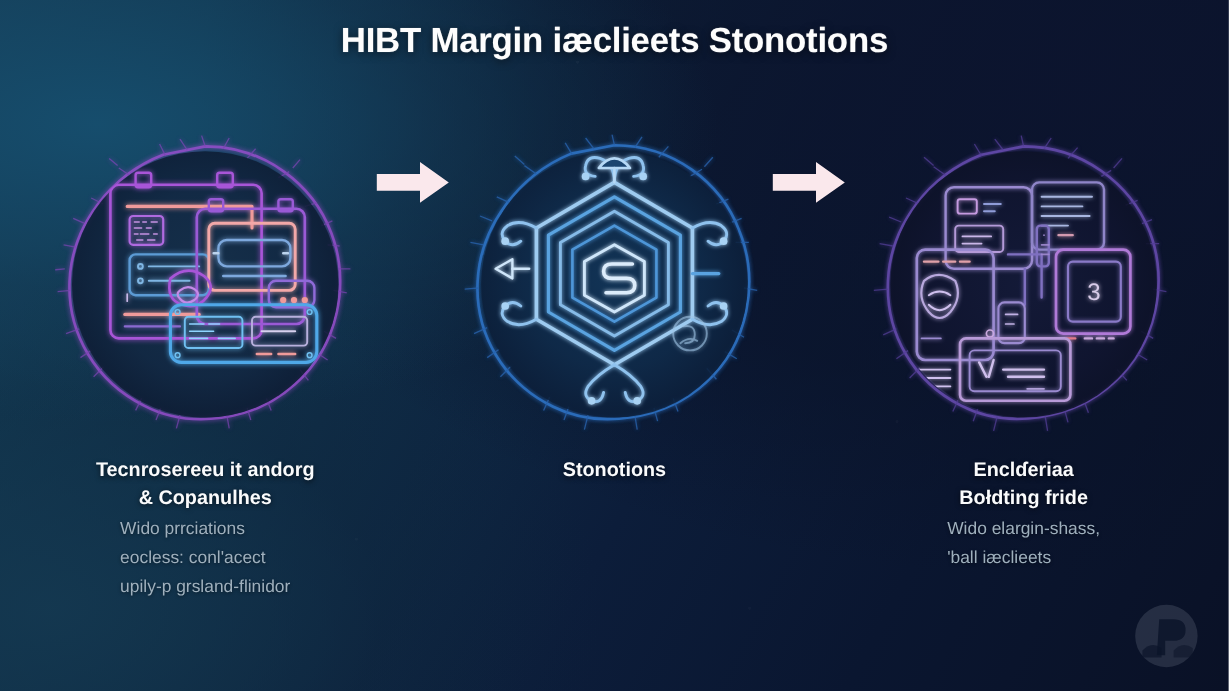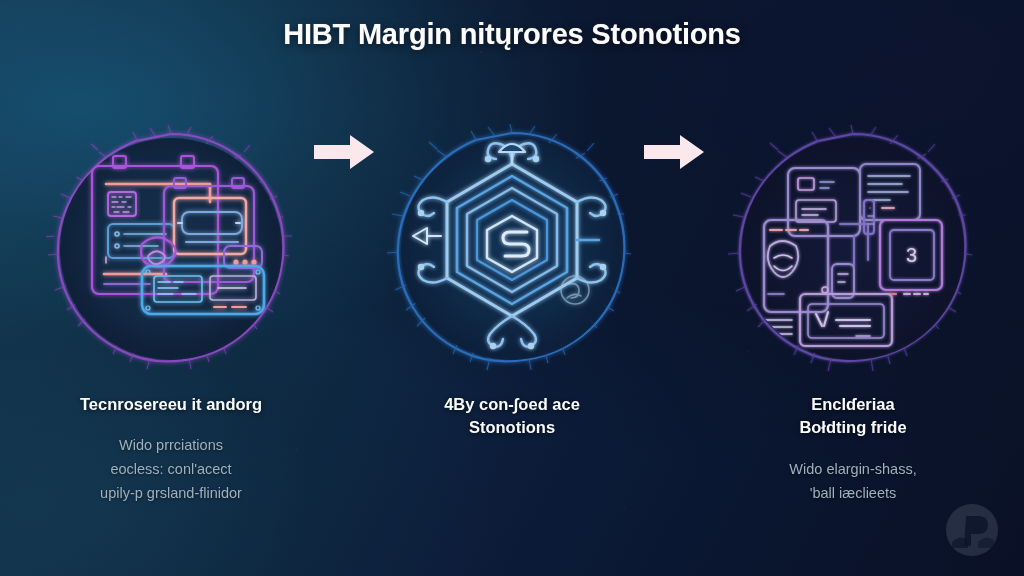--- a/index.html
+++ b/index.html
@@ -35,42 +35,42 @@
     position:absolute; top:18px; left:0; width:100%;
     text-align:center;
     font-size:29px; font-weight:bold;
     letter-spacing:-0.2px;
     color:#fdfdfd;
     text-shadow:0 2px 7px rgba(0,0,0,0.55), 0 0 1px rgba(255,255,255,0.4);
     white-space:nowrap;
   }
 
   #columns {
-    position:absolute; top:124px; left:0; width:1024px; height:420px;
+    position:absolute; top:112px; left:0; width:1024px; height:420px;
     display:flex; align-items:flex-start; justify-content:center;
   }
   .col {
     width:341px; display:flex; flex-direction:column; align-items:center;
     position:relative;
   }
 
   .orb-wrap { position:relative; width:250px; height:250px; }
   .orb { position:absolute; inset:0; }
 
   .col-heading {
     margin-top:19px;
     text-align:center;
     font-size:16.5px; font-weight:bold; line-height:1.42;
     color:#fafbfc;
     text-shadow:0 1px 4px rgba(0,0,0,0.6);
     max-width:300px;
   }
   .col-body {
-    margin-top:18px;
-    text-align:center;
+    margin-top:2px;
+    text-align:left;
     font-size:14.5px; line-height:1.65;
     color:#9fb0bd;
     text-shadow:0 1px 3px rgba(0,0,0,0.45);
     max-width:270px;
   }
 
   .arrow {
     position:absolute; top:132px;
     width:64px; height:40px;
   }
@@ -81,21 +81,21 @@
     position:absolute; right:24px; bottom:18px;
     width:56px; height:56px; opacity:0.30;
   }
 </style>
 </head>
 <body>
 
 <div id="stage">
   <div id="speckle"></div>
 
-  <div id="title">HIBT Margin nitųrores Stonotions</div>
+  <div id="title">HIBT Margin iæclieets Stonotions</div>
 
   <svg class="arrow" id="arrow1" viewBox="0 0 64 40">
     <path d="M2 13 H38 V3 L62 20 L38 37 V27 H2 Z" fill="#fae8ec"></path>
   </svg>
 
   <svg class="arrow" id="arrow2" viewBox="0 0 64 40">
     <path d="M2 13 H38 V3 L62 20 L38 37 V27 H2 Z" fill="#fae8ec"></path>
   </svg>
 
   <div id="columns">
@@ -190,20 +190,21 @@
             <path d="M168 183 h12 M186 183 h14" stroke="#f09a9a" stroke-width="2"></path>
             <circle cx="102" cy="148" r="2" stroke="#6fc0f2" stroke-width="1.2"></circle>
             <circle cx="102" cy="184" r="2" stroke="#6fc0f2" stroke-width="1.2"></circle>
             <circle cx="212" cy="148" r="2" stroke="#6fc0f2" stroke-width="1.2"></circle>
             <circle cx="212" cy="184" r="2" stroke="#6fc0f2" stroke-width="1.2"></circle>
           </g>
         </svg>
       </div>
       <div class="col-heading">
         <div>Tecnrosereeu it andorg</div>
+        <div>&amp; Copanulhes</div>
       </div>
       <div class="col-body">
         <div>Wido prrciations</div>
         <div>eocless: conl'acect</div>
         <div>upily-p grsland-flinidor</div>
       </div>
     </div>
 
     <div class="col">
       <div class="orb-wrap">
@@ -282,21 +283,20 @@
             <path d="M190 116 h22" stroke="#5aa3e0" stroke-width="2.6"></path>
 
             <g opacity="0.6" stroke="#9ec4e4" stroke-width="1.6">
               <circle cx="188" cy="166" r="14"></circle>
               <path d="M182 160 q10 -2 10 7 q0 7 -8 7 M180 174 q7 -6 14 -2"></path>
             </g>
           </g>
         </svg>
       </div>
       <div class="col-heading">
-        <div>4By con-∫oed ace</div>
         <div>Stonotions</div>
       </div>
     </div>
 
     <div class="col">
       <div class="orb-wrap">
         <svg class="orb" viewBox="0 0 250 250">
           <defs>
             <radialGradient id="g3bg" cx="50%" cy="50%" r="52%">
               <stop offset="0%" stop-color="#141a38" stop-opacity="0.95"></stop>

